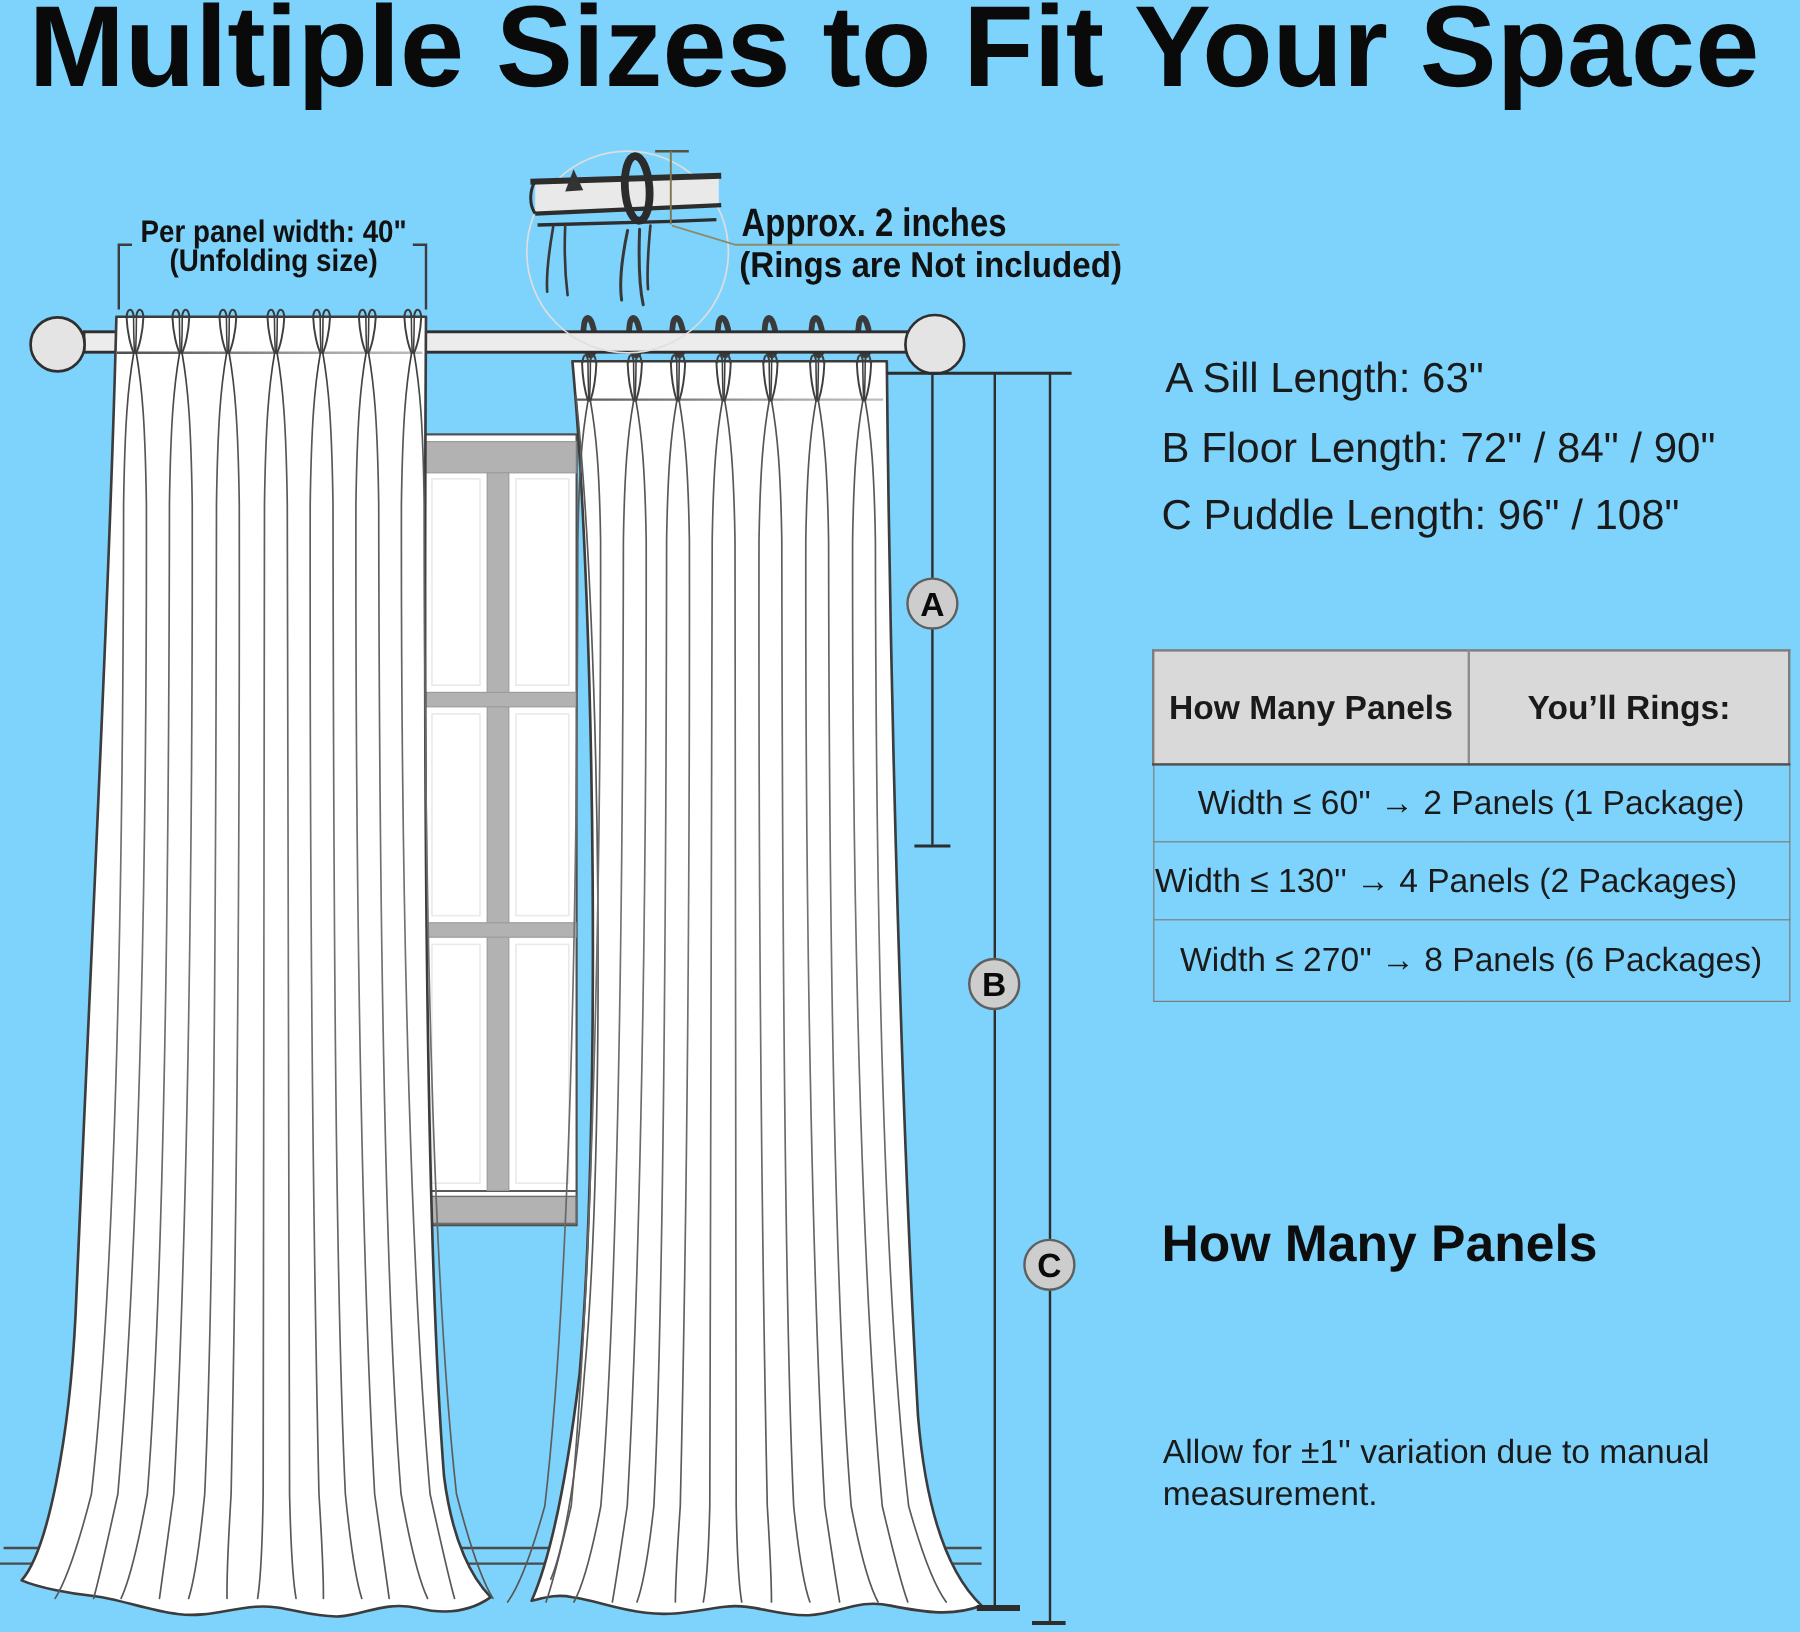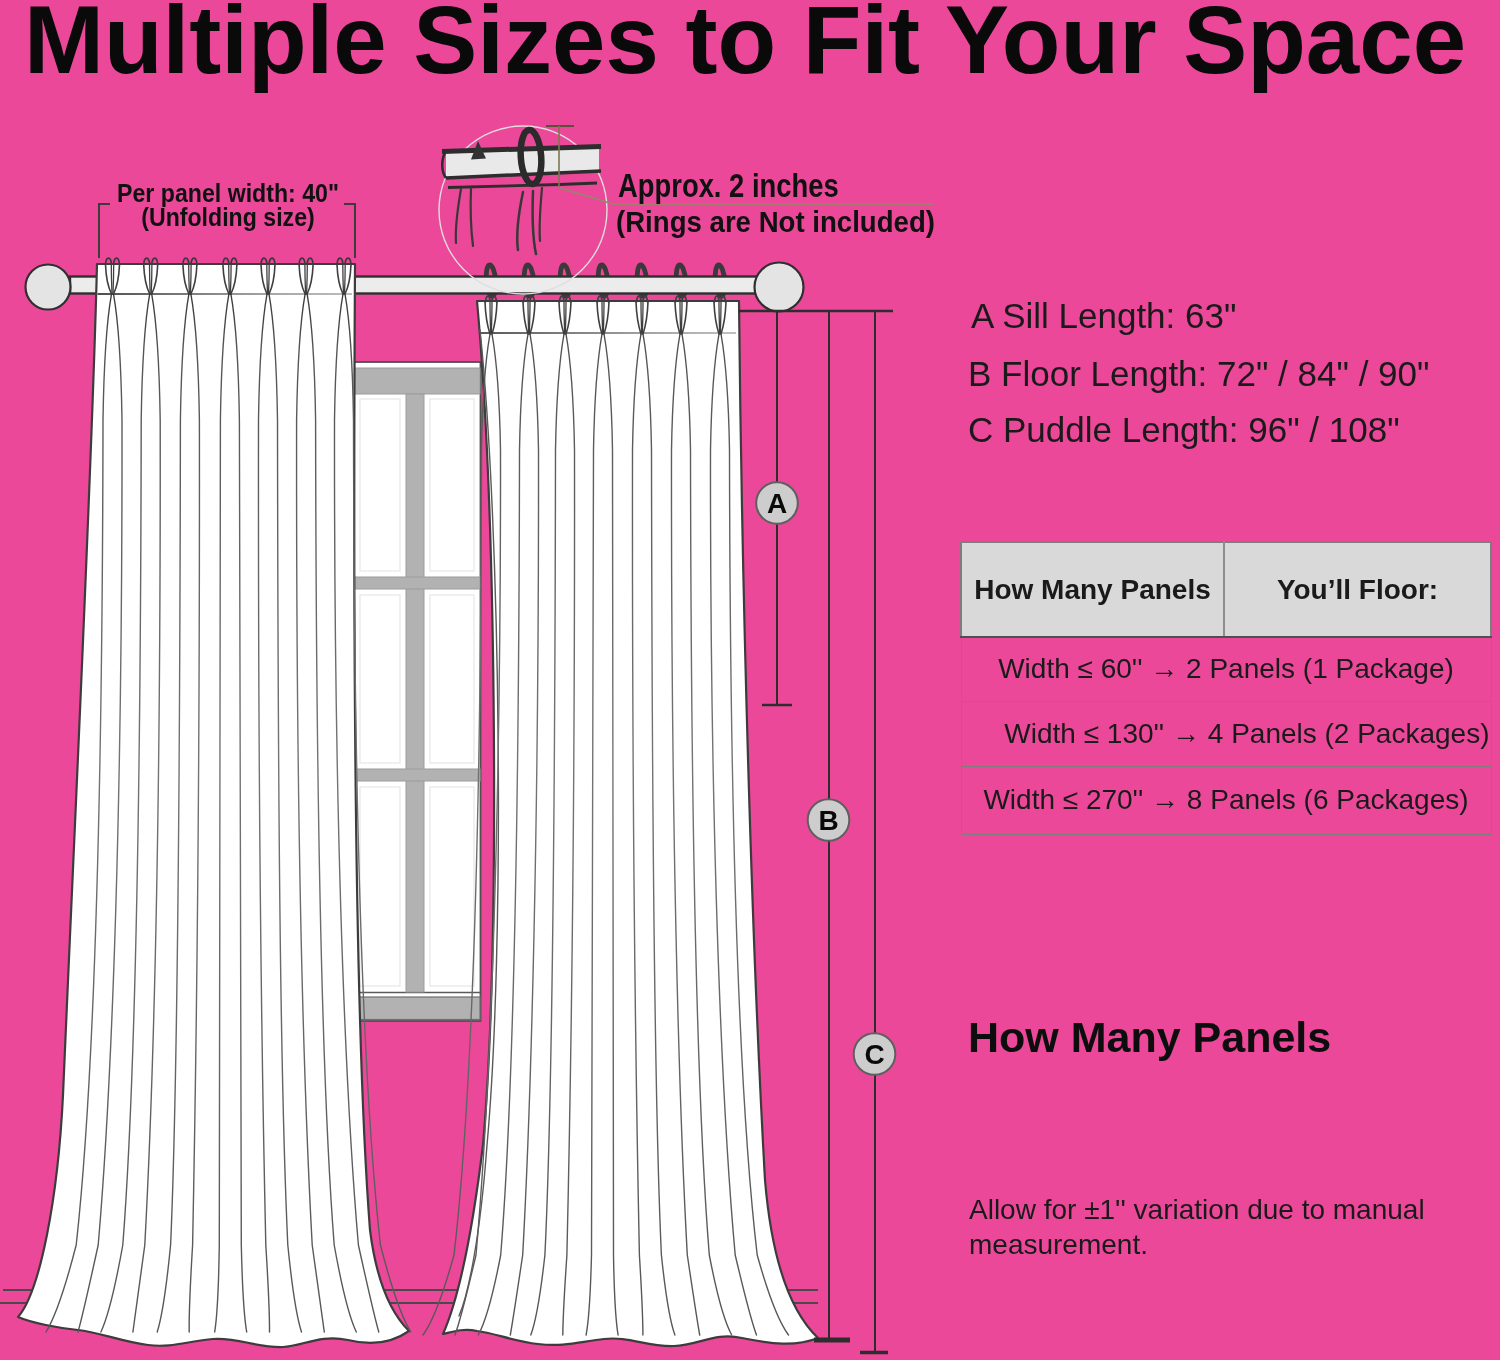--- a/index.html
+++ b/index.html
@@ -1,17 +1,17 @@
 <!DOCTYPE html>
 <html><head>
 <meta charset="utf-8">
 <style>
   html,body { margin:0; padding:0; background:#ffffff; }
   #page { position:relative; width:1500px; height:1360px; overflow:hidden;
-          font-family:"Liberation Sans", sans-serif; background:#ec4899; }
+          font-family:"Liberation Sans", sans-serif; background:#7dd3fc; }
   .abs { position:absolute; white-space:nowrap; line-height:1; }
 </style>
 </head>
 <body>
 <div id="page">
 
 <div class="abs" style="left:24px; top:-8px; font-size:96px; font-weight:bold; color:#0a0a0a;">Multiple Sizes to Fit Your Space</div>
 
 <svg class="abs" style="left:0; top:0;" width="1500" height="1360" viewBox="0 0 1500 1360">
 <defs>
@@ -272,27 +272,27 @@
 <div class="abs" style="left:971px; top:297.7px; font-size:35px; color:#1a1a1a;">A Sill Length: 63"</div>
 
 <div class="abs" style="left:968px; top:355.6px; font-size:35px; color:#1a1a1a;">B Floor Length: 72" / 84" / 90"</div>
 
 <div class="abs" style="left:968px; top:412.4px; font-size:35px; color:#1a1a1a;">C Puddle Length: 96" / 108"</div>
 
 <table class="abs" style="left:960px; top:541px; width:532px; border-collapse:collapse; color:#1a1a1a; table-layout:fixed;">
   <tbody>
         <tr style="background:#d9d9d9; height:95px;">
     <td style="border:2px solid #7d7d7d; border-bottom:2.5px solid #4f4f4f; border-right:2px solid #8d8d8d; width:259px; text-align:center; font-weight:bold; font-size:28px;">How Many Panels</td>
-    <td style="border:2px solid #7d7d7d; border-bottom:2.5px solid #4f4f4f; border-left:none; text-align:center; font-weight:bold; font-size:28px;">You’ll Floor:</td>
+    <td style="border:2px solid #7d7d7d; border-bottom:2.5px solid #4f4f4f; border-left:none; text-align:center; font-weight:bold; font-size:28px;">You’ll Rings:</td>
   </tr>
   <tr style="height:64px;">
           <td colspan="2" style="border:1.5px solid #7d7d7d; text-align:center; font-size:28px;margin-left:34px;">Width ≤ 60'' → 2 Panels (1 Package)</td>
         </tr>
   <tr style="height:65px;">
-          <td colspan="2" style="border:1.5px solid #7d7d7d; text-align:right; font-size:28px;">Width ≤ 130'' → 4 Panels (2 Packages)</td>
+          <td colspan="2" style="border:1.5px solid #7d7d7d; text-align:left; font-size:28px;">Width ≤ 130'' → 4 Panels (2 Packages)</td>
         </tr>
   <tr style="height:68px;">
           <td colspan="2" style="border:1.5px solid #7d7d7d; text-align:center; font-size:28px;">Width ≤ 270'' → 8 Panels (6 Packages)</td>
         </tr>
 </tbody>
     </table>
 
 <div class="abs" style="left:968px; top:1016.4px; font-size:43px; font-weight:bold; color:#0d0d0d;">How Many Panels</div>
 
 

